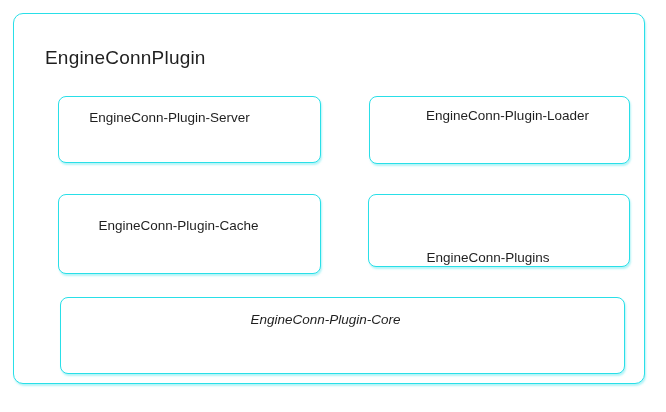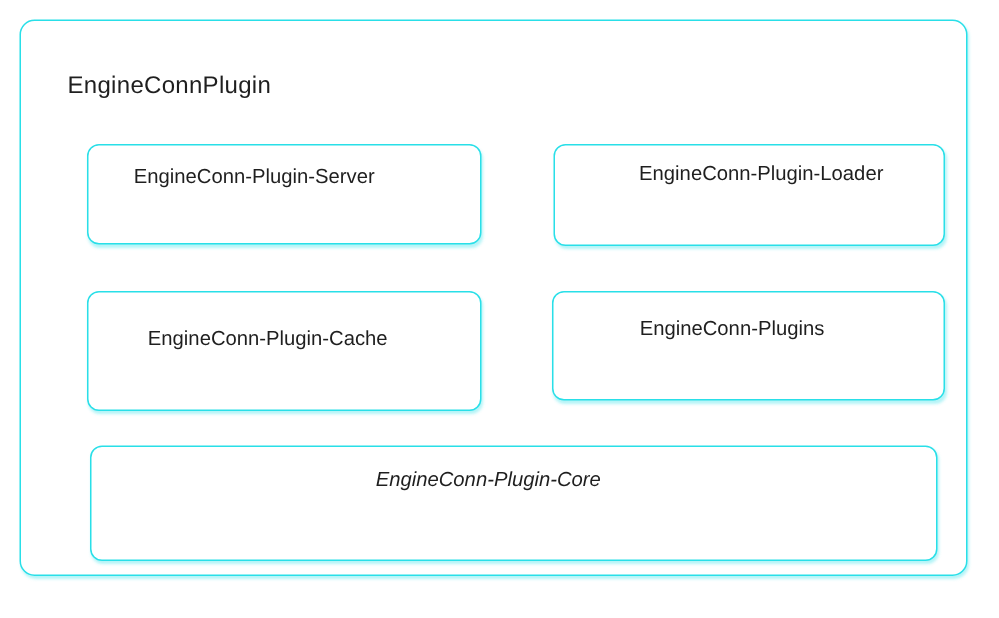--- a/index.html
+++ b/index.html
@@ -28,21 +28,21 @@
     height: 371px;
     border: 1.5px solid var(--color-border);
     border-radius: 10px;
     background: var(--color-canvas);
     box-shadow: 1px 2px 2px var(--color-glow);
   }
   .outer-title {
     position: absolute;
     left: 31px;
     top: 33px;
-    font-size: 16px;
+    font-size: 19px;
     line-height: 22px;
     color: var(--color-text);
     letter-spacing: 0.2px;
     white-space: nowrap;
   }
   .node {
     position: absolute;
     border: 1.5px solid var(--color-border);
     border-radius: 8px;
     background: var(--color-canvas);
@@ -57,21 +57,21 @@
     color: var(--color-text);
     white-space: nowrap;
   }
   
   .node-server  { left: 44px;  top: 82px;  width: 263px; height: 67px; padding-top: 12px; }
   .node-server  .node-label { transform: translateX(-20px); }
   .node-loader  { left: 355px; top: 82px;  width: 261px; height: 68px; padding-top: 10px; }
   .node-loader  .node-label { transform: translateX(8px); }
   .node-cache   { left: 44px;  top: 180px; width: 263px; height: 80px; padding-top: 22px; }
   .node-cache   .node-label { transform: translateX(-11px); }
-  .node-plugins { left: 354px; top: 180px; width: 262px; height: 73px; padding-top: 15px; }
+  .node-plugins { left: 354px; top: 180px; width: 262px; height: 73px; padding-top: 15px; align-items: flex-end; }
   .node-plugins .node-label { transform: translateX(-11px); }
   .node-core    { left: 46px;  top: 283px; width: 565px; height: 77px; padding-top: 13px; font-style: italic; }
   .node-core    .node-label { transform: translateX(-17px); }
 </style>
 </head>
 <body>
 
 <div class="canvas">
   <div class="outer-box">
     <div class="outer-title">EngineConnPlugin</div>

